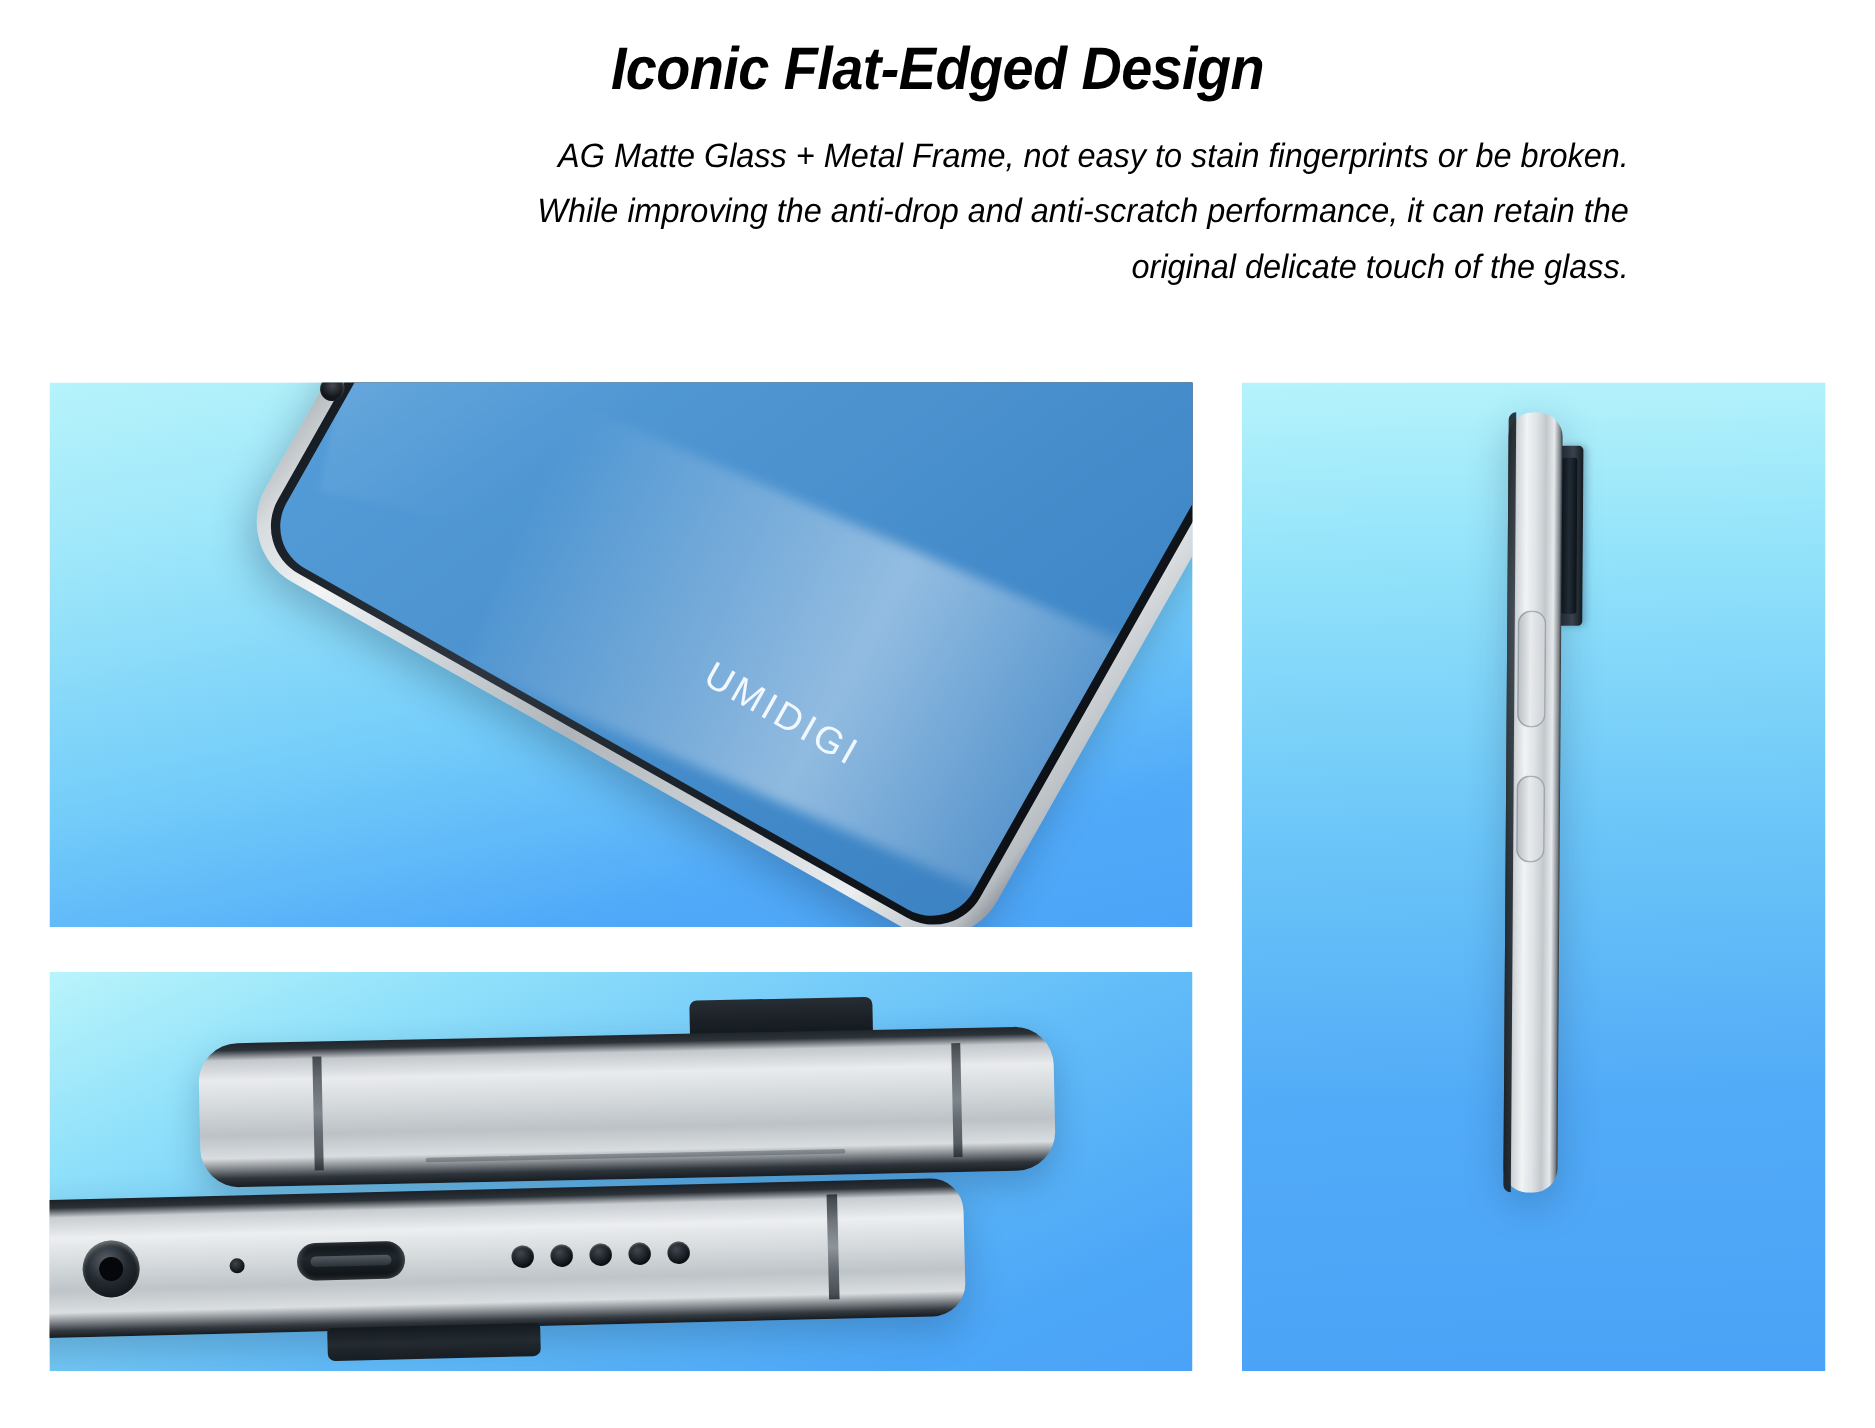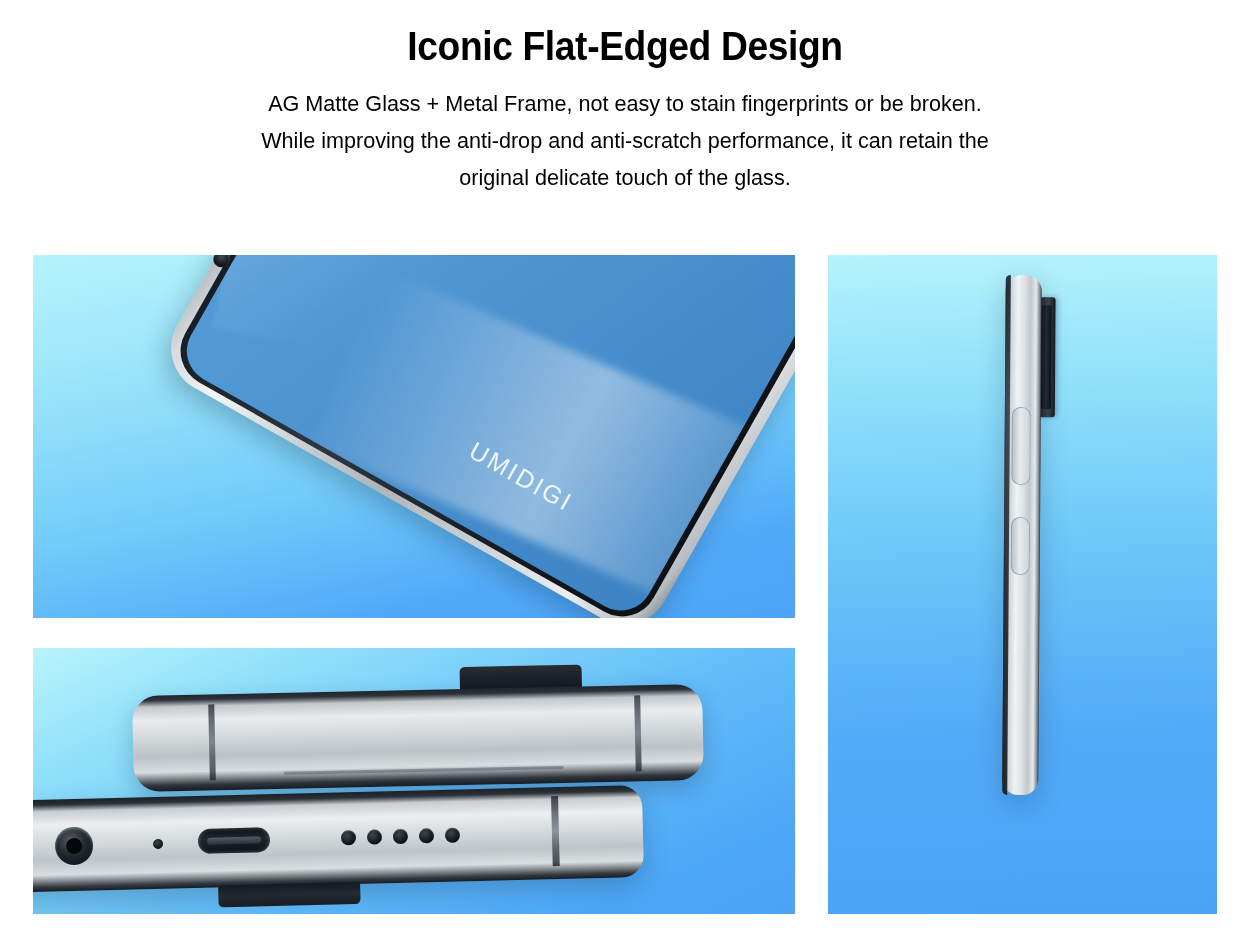--- a/index.html
+++ b/index.html
@@ -16,35 +16,37 @@
     position: relative;
   }
 
   
   .header {
     position: absolute;
     left: 0;
     top: 0;
     width: 1250px;
     text-align: center;
+    font-style: italic;
   }
   .page-title {
     margin: 0;
     padding-top: 24px;
     font-size: 40px;
     font-weight: 700;
     color: #000000;
     letter-spacing: -0.4px;
     transform: scaleX(0.93);
     font-family: "Liberation Sans", sans-serif;
   }
   .subtitle-block {
     margin: 0 auto;
     padding-top: 16px;
     width: 960px;
+    text-align: right;
   }
   .subtitle-line {
     font-size: 22.5px;
     line-height: 37px;
     color: #000000;
     font-weight: 400;
     transform: scaleX(0.96);
     white-space: nowrap;
   }
 

